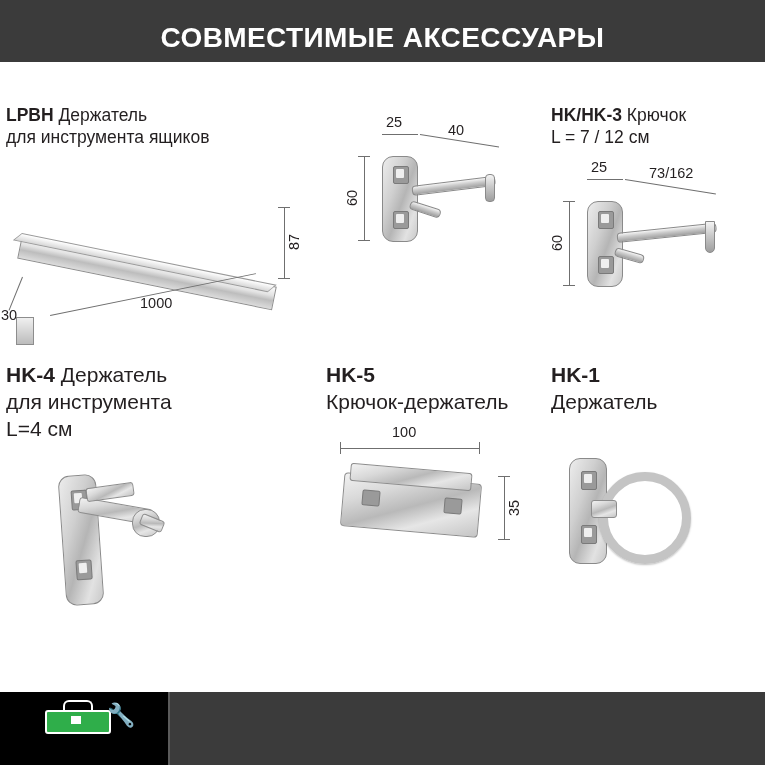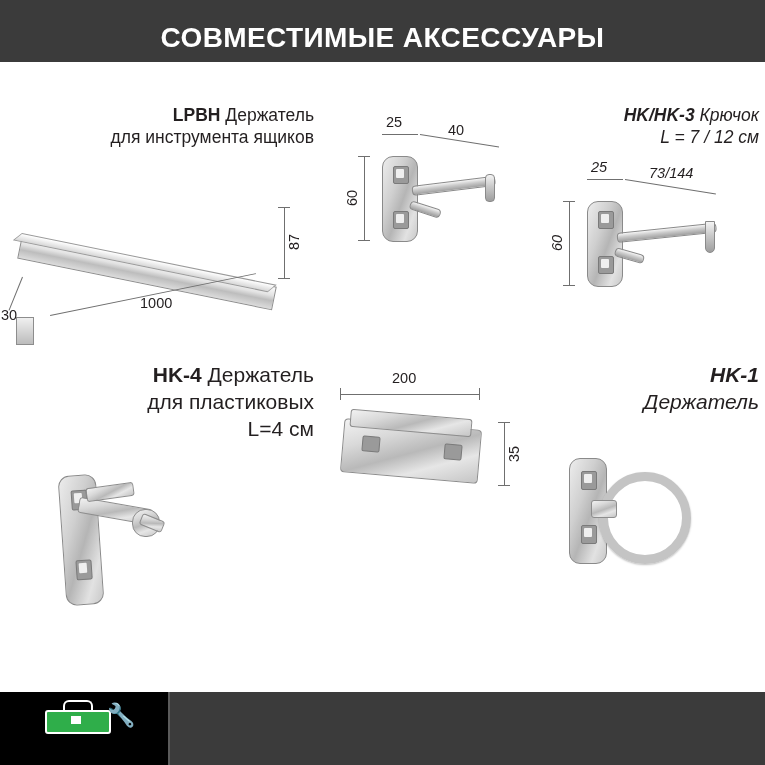--- a/index.html
+++ b/index.html
@@ -53,24 +53,24 @@
   }
   .row-1 { top: 42px; height: 260px; }
   .row-2 { top: 300px; height: 330px; }
 
   .cell {
     position: relative;
     box-sizing: border-box;
   }
   .c1 { width: 320px; }
   .c2 { width: 225px; }
-  .c3 { width: 220px; font-style: italic; }
+  .c3 { width: 220px; }
 
   .caption {
-    text-align: right;
+    text-align: left;
     line-height: 1.28;
     padding: 0 6px;
   }
   .caption .code {
     font-weight: bold;
   }
   .cap-lg { font-size: 17.5px; }
   .cap-xl { font-size: 21px; }
 
   .art {
@@ -295,69 +295,73 @@
           </div>
         </div>
         <div class="rod" style="left:72px; top:84px; width:98px; height:8px; transform:rotate(-6deg); transform-origin:0 50%;"></div>
         <div class="rod" style="left:160px; top:72px; width:8px; height:30px; border-radius:0 0 6px 6px;"></div>
         <div class="rod" style="left:70px; top:98px; width:28px; height:7px; transform:rotate(16deg); transform-origin:0 50%;"></div>
 
         <div class="dim-line h-line" style="left:42px; top:30px; width:36px;"></div>
         <div class="dim-label" style="left:46px; top:10px;">25</div>
 
         <div class="dim-line h-line" style="left:80px; top:30px; width:92px; transform:rotate(9deg); transform-origin:0 50%;"></div>
-        <div class="dim-label" style="left:104px; top:16px;">73/144</div>
+        <div class="dim-label" style="left:104px; top:16px;">73/162</div>
 
         <div class="dim-line v-line" style="left:24px; top:52px; height:84px;"></div>
         <div class="dim-line h-line" style="left:18px; top:52px; width:12px;"></div>
         <div class="dim-line h-line" style="left:18px; top:136px; width:12px;"></div>
         <div class="dim-label rot90" style="left:4px; top:86px;">60</div>
       </div>
     </div>
   </div>
 
   <div class="row row-2">
 
     <div class="cell c1">
       <div class="caption cap-xl">
         <span class="code">HK-4</span>
         <span>Держатель</span><br>
-        <span>для пластиковых</span><br>
+        <span>для инструмента</span><br>
         <span>L=4 см</span>
       </div>
 
       <div class="art" style="height:200px">
         <div class="metal-plate" style="position:absolute; left:62px; top:32px; width:36px; height:128px; transform:rotate(-4deg);">
           <div class="slot" style="left:11px; top:14px; width:14px; height:18px;">
             <div class="slot-in" style="left:2px; top:2px; width:8px; height:10px;"></div>
           </div>
           <div class="slot" style="left:11px; top:84px; width:14px; height:18px;">
             <div class="slot-in" style="left:2px; top:2px; width:8px; height:10px;"></div>
           </div>
         </div>
         <div class="metal" style="position:absolute; left:78px; top:60px; width:72px; height:14px; transform:rotate(10deg); border-radius:3px;"></div>
         <div class="metal" style="position:absolute; left:86px; top:42px; width:46px; height:12px; transform:rotate(-8deg); border-radius:3px;"></div>
         <div class="metal" style="position:absolute; left:132px; top:66px; width:26px; height:26px; border-radius:13px;"></div>
         <div class="metal" style="position:absolute; left:140px; top:74px; width:22px; height:10px; transform:rotate(22deg); border-radius:3px;"></div>
       </div>
     </div>
 
     <div class="cell c2">
+      <div class="caption cap-xl">
+        <span class="code">HK-5</span><br>
+        <span>Крючок-держатель</span>
+      </div>
 
       <div class="art" style="height:200px">
 
         <div class="metal" style="position:absolute; left:22px; top:62px; width:136px; height:52px; transform:rotate(5deg); border-radius:4px;"></div>
         <div class="metal" style="position:absolute; left:30px; top:52px; width:120px; height:16px; transform:rotate(5deg); border-radius:3px;"></div>
         <div class="slot" style="left:42px; top:74px; width:16px; height:14px; transform:rotate(5deg);"></div>
         <div class="slot" style="left:124px; top:82px; width:16px; height:14px; transform:rotate(5deg);"></div>
 
         <div class="dim-line h-line" style="left:20px; top:32px; width:140px;"></div>
         <div class="dim-line v-line" style="left:20px; top:26px; height:12px;"></div>
         <div class="dim-line v-line" style="left:159px; top:26px; height:12px;"></div>
-        <div class="dim-label" style="left:72px; top:8px;">200</div>
+        <div class="dim-label" style="left:72px; top:8px;">100</div>
 
         <div class="dim-line v-line" style="left:184px; top:60px; height:64px;"></div>
         <div class="dim-line h-line" style="left:178px; top:60px; width:12px;"></div>
         <div class="dim-line h-line" style="left:178px; top:123px; width:12px;"></div>
         <div class="dim-label rot90" style="left:186px; top:84px;">35</div>
       </div>
     </div>
 
     <div class="cell c3">
       <div class="caption cap-xl">

